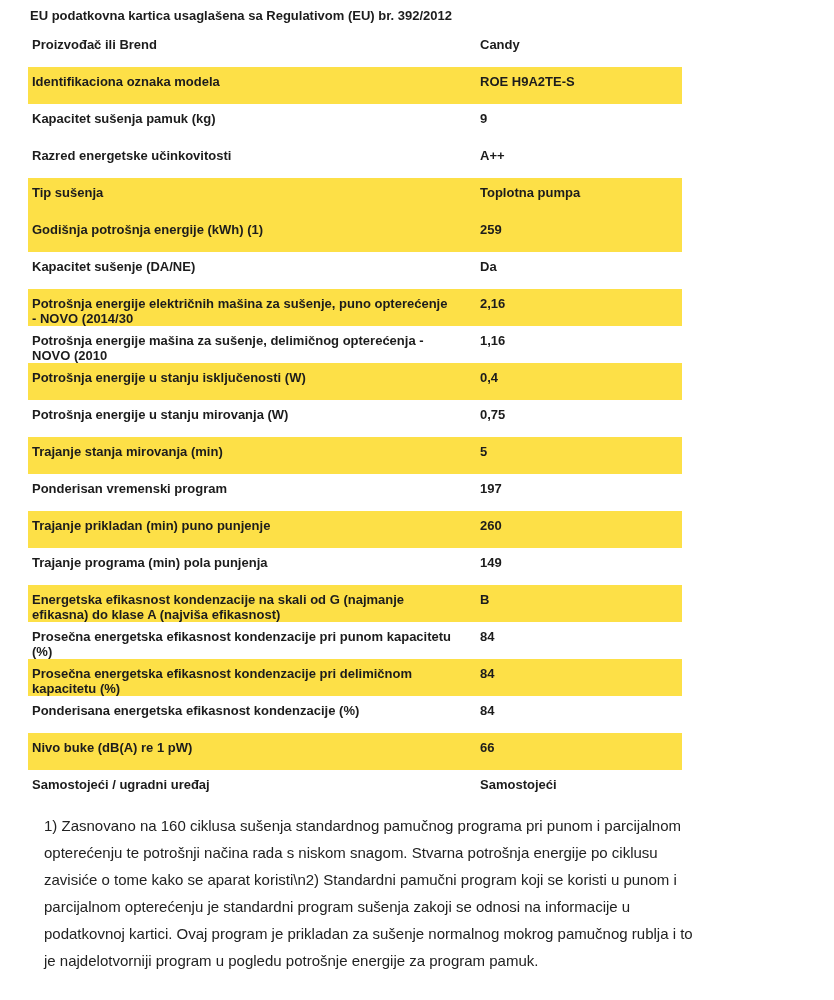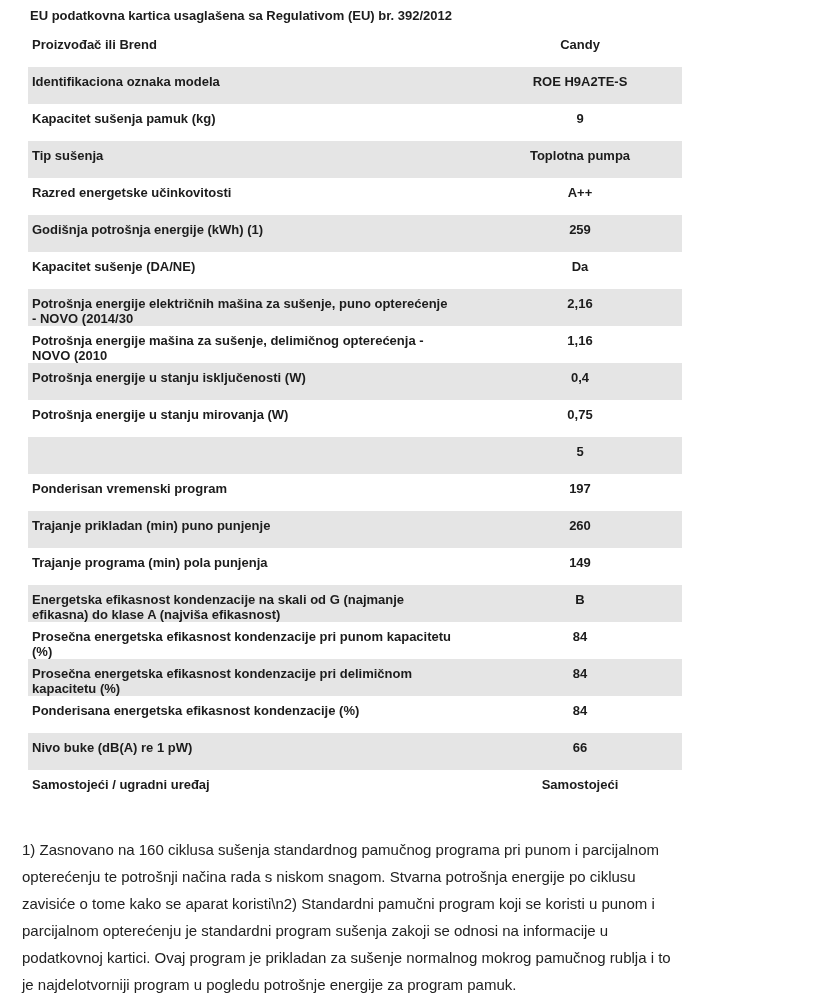--- a/index.html
+++ b/index.html
@@ -30,47 +30,45 @@
     width: 654px;
   }
   .row {
     position: relative;
     height: 37px;
     box-sizing: border-box;
     padding: 7px 0 0 4px;
     background: #ffffff;
   }
   .row.shaded {
-    background: #e5e5e5;
+    background: #fde047;
   }
   .cell-label {
     width: 420px;
     font-size: 13px;
     font-weight: bold;
     line-height: 15px;
   }
   .cell-value {
     position: absolute;
     left: 452px;
     top: 7px;
     width: 200px;
-    text-align: center;
     font-size: 13px;
     font-weight: bold;
     line-height: 15px;
   }
   .footnote {
     position: absolute;
     top: 812px;
-    left: 22px;
+    left: 44px;
     width: 780px;
     font-size: 15px;
     font-weight: normal;
     color: #222222;
-    margin-top: 24px;
   }
   .footnote-line {
     height: 27px;
     line-height: 27px;
     white-space: nowrap;
   }
 </style>
 </head>
 <body>
 
@@ -82,27 +80,27 @@
     <div class="cell-value">Candy</div>
   </div>
   <div class="row shaded">
     <div class="cell-label">Identifikaciona oznaka modela</div>
     <div class="cell-value">ROE H9A2TE-S</div>
   </div>
   <div class="row">
     <div class="cell-label">Kapacitet sušenja pamuk (kg)</div>
     <div class="cell-value">9</div>
   </div>
+  <div class="row">
+    <div class="cell-label">Razred energetske učinkovitosti</div>
+    <div class="cell-value">A++</div>
+  </div>
   <div class="row shaded">
     <div class="cell-label">Tip sušenja</div>
     <div class="cell-value">Toplotna pumpa</div>
-  </div>
-  <div class="row">
-    <div class="cell-label">Razred energetske učinkovitosti</div>
-    <div class="cell-value">A++</div>
   </div>
   <div class="row shaded">
     <div class="cell-label">Godišnja potrošnja energije (kWh) (1)</div>
     <div class="cell-value">259</div>
   </div>
   <div class="row">
     <div class="cell-label">Kapacitet sušenje (DA/NE)</div>
     <div class="cell-value">Da</div>
   </div>
   <div class="row shaded">
@@ -115,20 +113,21 @@
   </div>
   <div class="row shaded">
     <div class="cell-label">Potrošnja energije u stanju isključenosti (W)</div>
     <div class="cell-value">0,4</div>
   </div>
   <div class="row">
     <div class="cell-label">Potrošnja energije u stanju mirovanja (W)</div>
     <div class="cell-value">0,75</div>
   </div>
   <div class="row shaded">
+    <div class="cell-label">Trajanje stanja mirovanja (min)</div>
     <div class="cell-value">5</div>
   </div>
   <div class="row">
     <div class="cell-label">Ponderisan vremenski program</div>
     <div class="cell-value">197</div>
   </div>
   <div class="row shaded">
     <div class="cell-label">Trajanje prikladan (min) puno punjenje</div>
     <div class="cell-value">260</div>
   </div>

